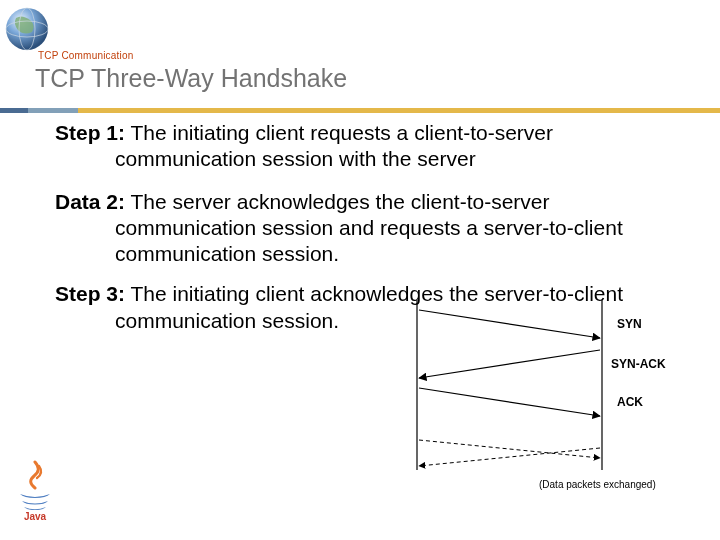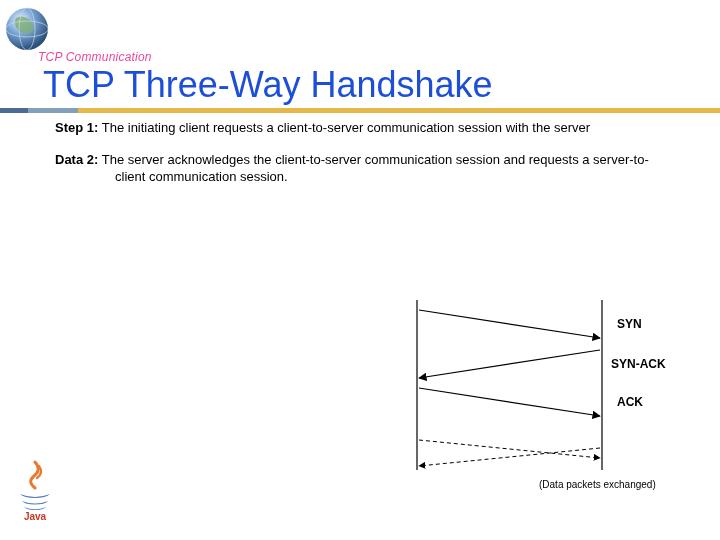--- a/index.html
+++ b/index.html
@@ -10,47 +10,45 @@
     font-family: Arial, Helvetica, sans-serif;
     background: #fff;
     overflow: hidden;
     position: relative;
   }
   .topbar { position: absolute; top: 0; left: 0; right: 0; height: 36px; background: #fff; }
   .globe   { position: absolute; top: 4px; left: 2px; }
   .breadcrumb {
     position: absolute;
     top: 50px; left: 38px;
-    font-size: 12px;
-    color: #ec4899;
+    font-size: 10px;
+    color: #c2410c;
     letter-spacing: 0.2px;
-    font-style: italic;
   }
   .underline-bar {
     position: absolute;
     top: 108px; left: 0; right: 0;
     height: 5px;
     background: #e4b84a;
   }
   .underline-bar .seg1 { position:absolute; left:0; top:0; width:28px; height:5px; background:#4a6b92; }
   .underline-bar .seg2 { position:absolute; left:28px; top:0; width:50px; height:5px; background:#82a0b8; }
   .title {
     position: absolute;
     top: 64px; left: 35px;
-    font-size: 36px;
+    font-size: 25px;
     font-weight: 400;
-    color: #1d4ed8;
-    margin-left: 8px;
+    color: #737373;
   }
   .body {
     position: absolute;
     top: 120px; left: 55px; right: 45px;
   }
   .step {
-    font-size: 13px;
+    font-size: 21px;
     color: #000;
     line-height: 1.25;
     margin-bottom: 14px;
     padding-left: 60px;
     text-indent: -60px;
   }
   .step b { font-weight: 700; }
   .stepgap { height: 2px; }
 
   .diagram {
@@ -95,20 +93,24 @@
 <div class="body">
   <div class="step">
     <b>Step 1:</b>
     <span>The initiating client requests a client-to-server communication session with the server</span>
   </div>
   <div class="stepgap"></div>
   <div class="step">
     <b>Data 2:</b>
     <span>The server acknowledges the client-to-server communication session and requests a server-to-client communication session.</span>
   </div>
+  <div class="step">
+    <b>Step 3:</b>
+    <span>The initiating client acknowledges the server-to-client communication session.</span>
+  </div>
 </div>
 
 <div class="diagram">
   <svg viewBox="0 0 265 200">
     <defs>
       <marker id="ah" viewBox="0 0 10 10" refX="9" refY="5" markerWidth="7" markerHeight="7" orient="auto-start-reverse">
         <path d="M0 0 L10 5 L0 10 z" fill="#000"></path>
       </marker>
     </defs>
 

